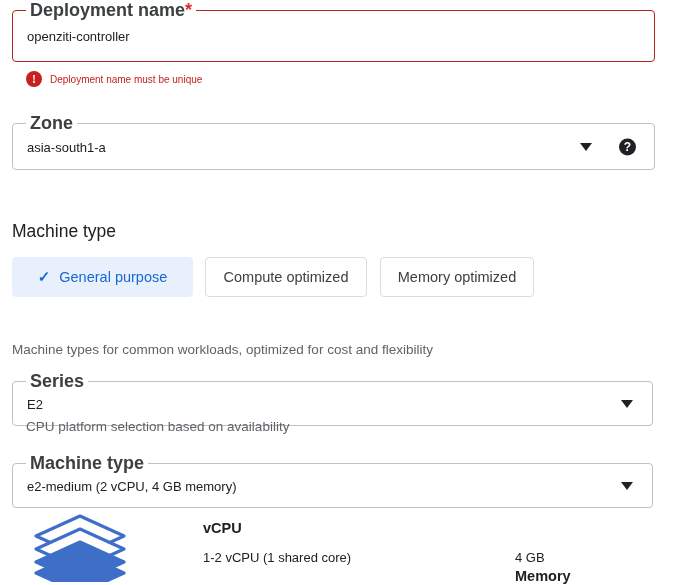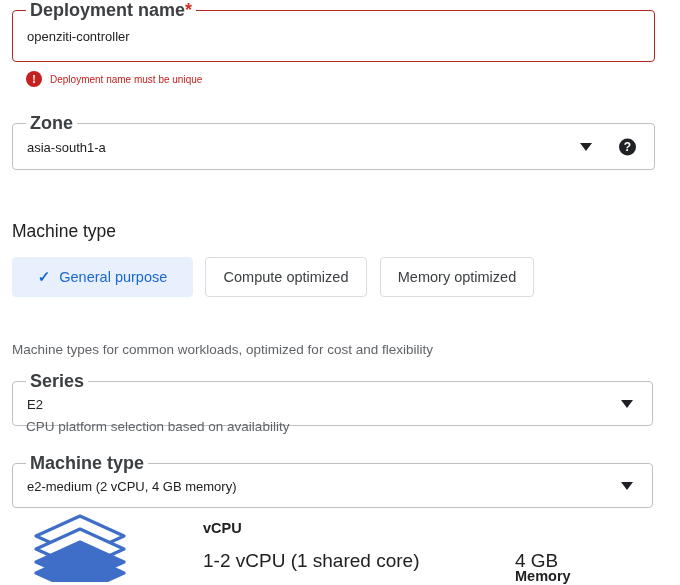--- a/index.html
+++ b/index.html
@@ -146,21 +146,21 @@
 
   
   .spec-head {
     position: absolute;
     font-size: 14.5px;
     font-weight: bold;
     color: #202124;
   }
   .spec-val {
     position: absolute;
-    font-size: 19px;
+    font-size: 13px;
     color: #202124;
   }
   .stack-icon { position: absolute; }
 </style>
 </head>
 <body>
 
 <div class="page">
 
   <div class="field error" style="left:12px; top:10px; width:643px; height:52px;">

